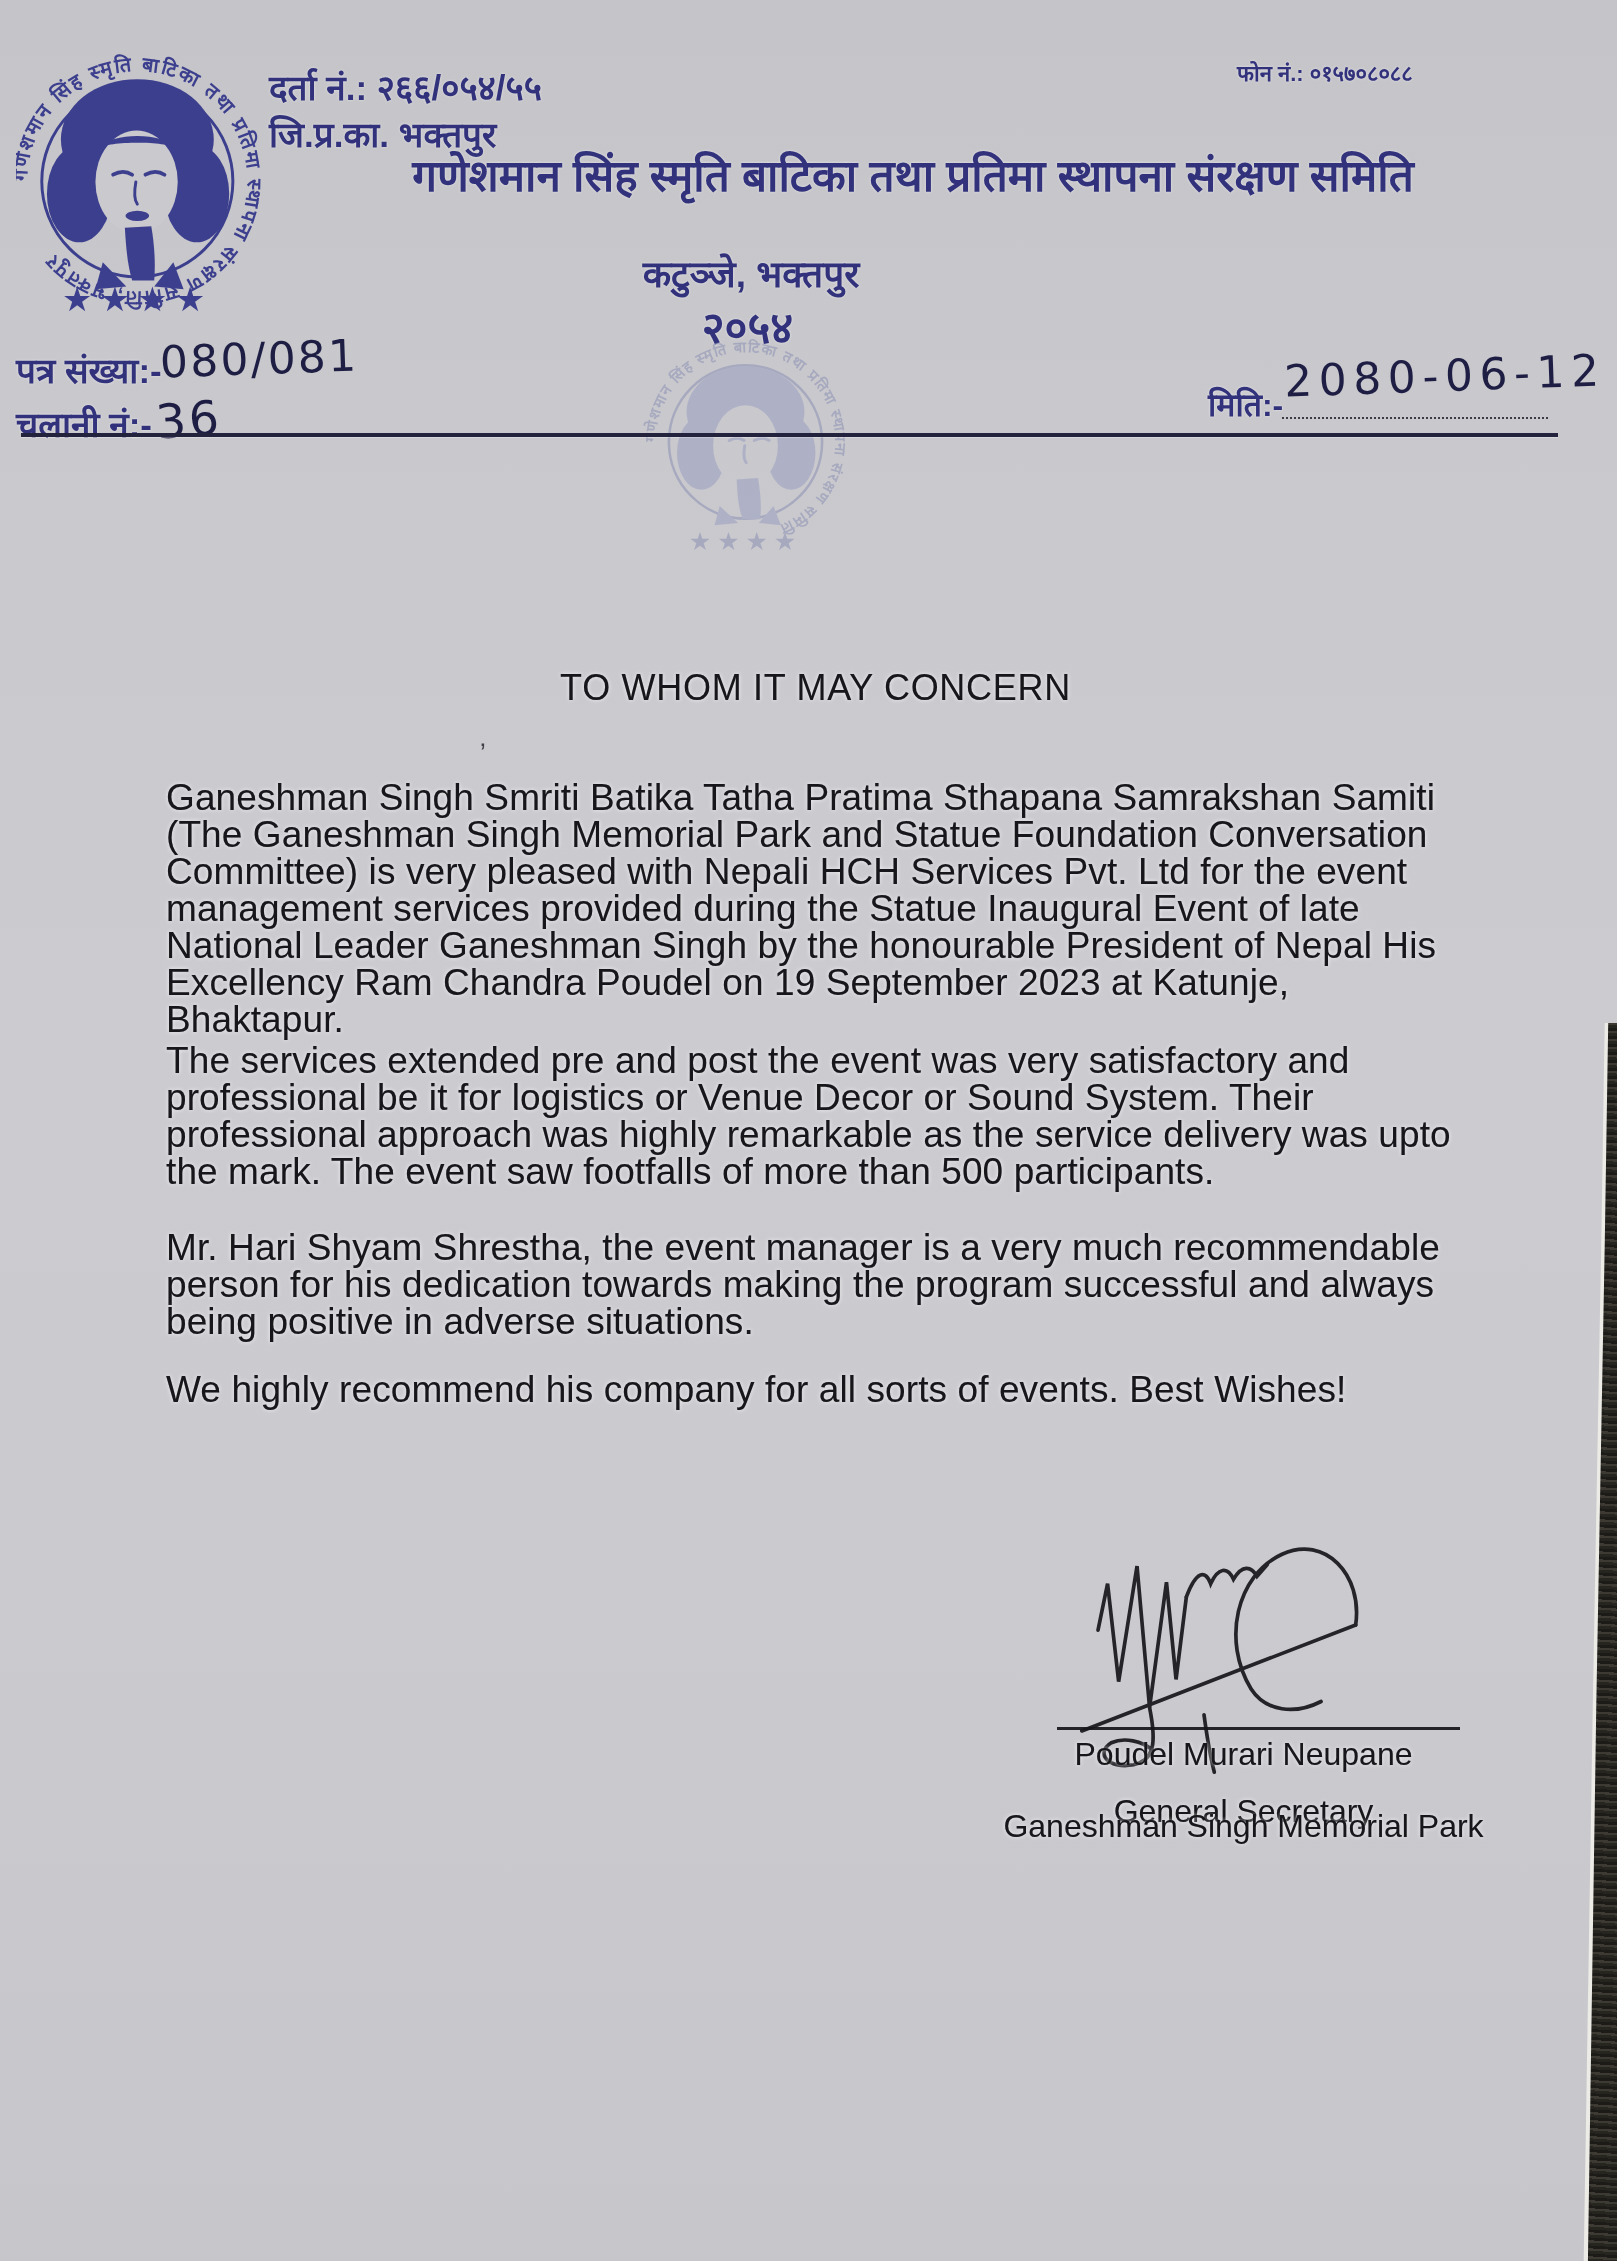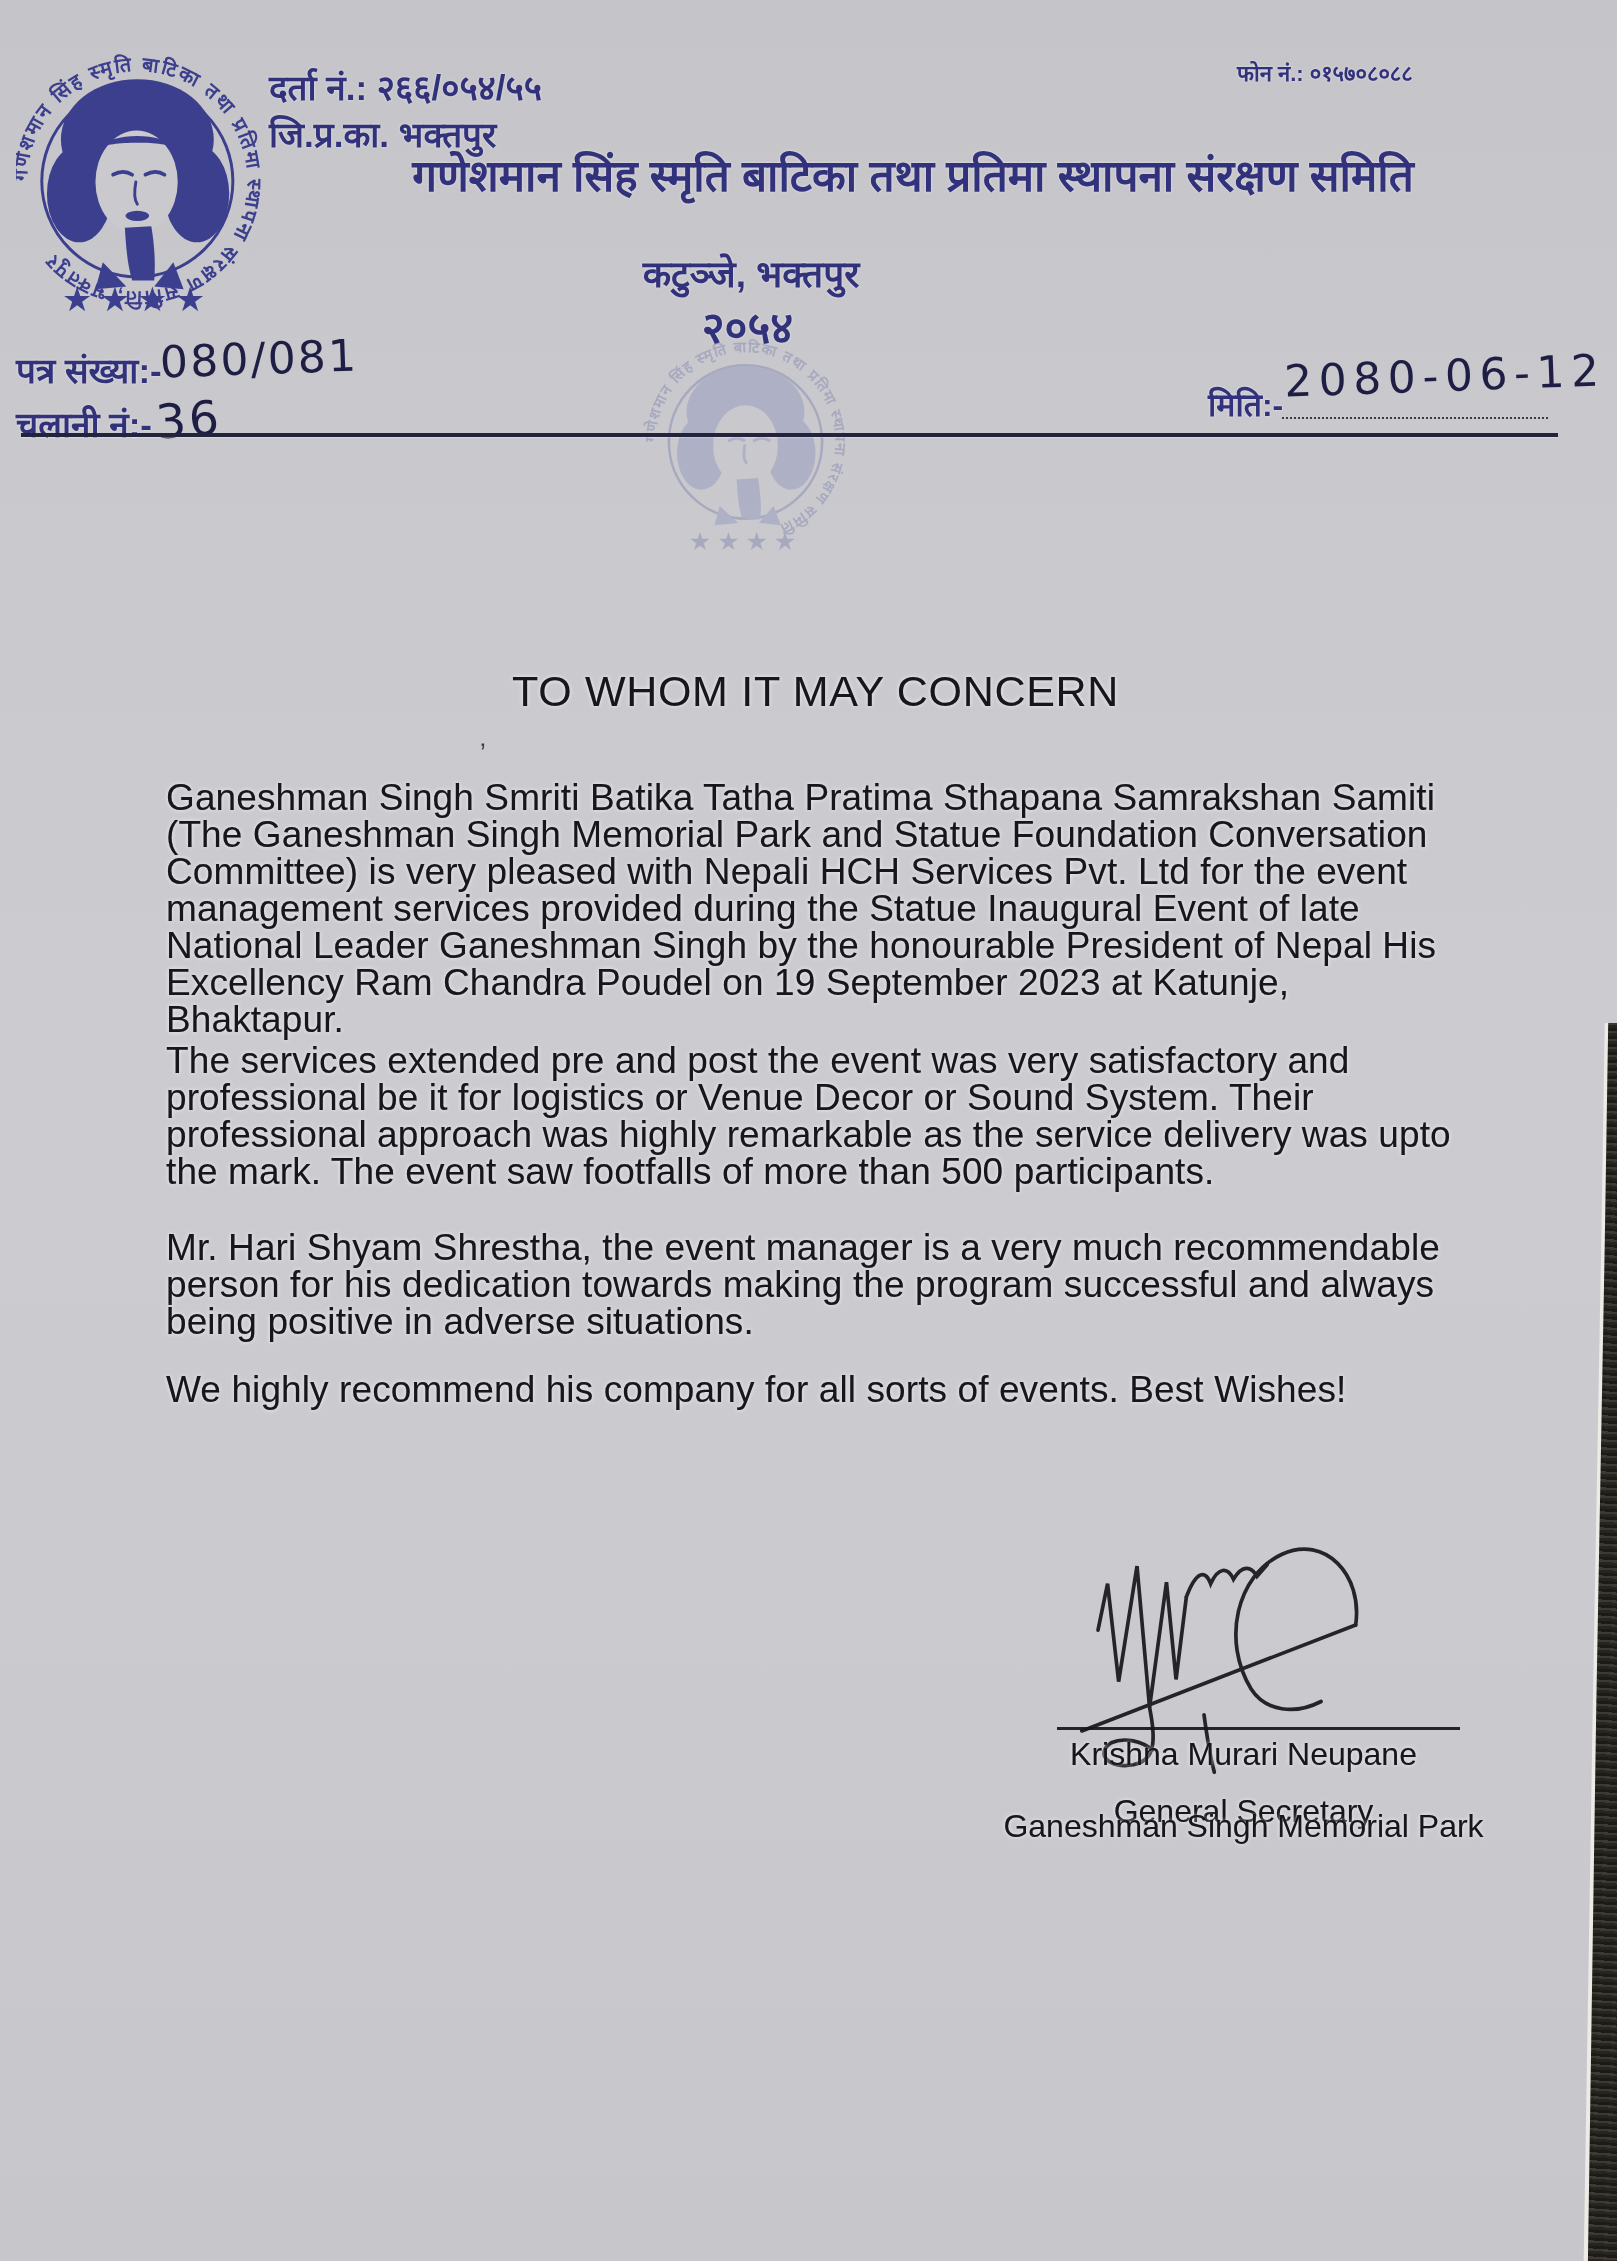--- a/index.html
+++ b/index.html
@@ -107,21 +107,21 @@
 
   <div class="abs np" style="left:16px;top:400px;font-size:35px;">चलानी नं:-</div>
   <div class="abs hand" style="left:156px;top:392px;font-size:47px;transform:rotate(-5deg);letter-spacing:2.9px;">36</div>
 
   <div class="abs np" style="left:1208px;top:382px;font-size:32px;">मिति:-</div>
   <div class="abs hand" style="left:1284px;top:350px;font-size:44px;letter-spacing:6.6px;transform:rotate(-2deg);">2080-06-12</div>
   <div class="abs dotted" style="left:1282px;top:390px;width:266px;height:26.5px;"></div>
 
   <div class="abs rule" style="left:20.6px;top:433px;width:1537px;height:3.7px;"></div>
 
-  <div class="abs blk" style="left:166px;top:667px;width:1299px;text-align:center;font-size:43px;letter-spacing:0.7px;">TO WHOM IT MAY CONCERN</div>
+  <div class="abs blk" style="left:166px;top:667px;width:1299px;text-align:center;font-size:36px;letter-spacing:0.7px;">TO WHOM IT MAY CONCERN</div>
 
   <div class="abs" style="left:480px;top:738px;font-size:26.5px;color:#3f3f48;">ʼ</div>
 
   <div class="abs blk para" style="top:779px;">Ganeshman  Singh Smriti Batika Tatha Pratima Sthapana Samrakshan Samiti (The Ganeshman Singh Memorial Park and Statue Foundation Conversation Committee) is very pleased with Nepali HCH Services Pvt. Ltd for the event management services provided during the Statue Inaugural Event of late National Leader Ganeshman Singh by the honourable President of Nepal His Excellency Ram Chandra Poudel on 19 September 2023 at Katunje, Bhaktapur.</div>
   <div class="abs blk para" style="top:1042px;">The services extended pre and post the event was very satisfactory and professional be it for logistics or Venue Decor or Sound System. Their professional approach was highly remarkable as the service delivery was upto the mark. The event saw footfalls of more than 500 participants.</div>
   <div class="abs blk para" style="top:1229px;">Mr. Hari Shyam Shrestha, the event manager is a very much recommendable person for his dedication towards making the program successful and always being positive in adverse situations.</div>
   <div class="abs blk para" style="top:1371px;">We highly recommend his company for all sorts of events. Best Wishes!</div>
 
   <div class="abs" style="left:1057px;top:1727px;width:403px;height:2.9px;background:#232328;"></div>
 
@@ -129,21 +129,21 @@
     <g fill="none" stroke="#17171a" stroke-width="5" stroke-linecap="round" opacity="0.92">
       <path d="M72,155 L85,92 L100,225 L125,68 L142,260 L165,90 L178,222 L192,110"></path>
       <path d="M192,110 C205,75 218,72 225,92 C235,70 248,68 256,86 C268,66 280,68 288,82 L302,66"></path>
       <path d="M142,260 C152,310 148,332 120,338 C85,344 68,322 90,308 C108,300 132,306 146,318"></path>
       <path d="M216,270 C220,300 224,325 230,348"></path>
       <path d="M50,292 L422,148"></path>
       <path d="M422,148 C432,80 380,25 322,52 C260,80 240,170 280,235 C300,266 340,270 375,252"></path>
     </g>
   </svg>
 
-  <div class="abs blk sig-line-text" style="left:872px;top:1737px;width:743px;">Krishna Murari Neupane</div>
+  <div class="abs blk sig-line-text" style="left:872px;top:1737px;width:743px;">Poudel Murari Neupane</div>
   <div class="abs blk sig-line-text" style="left:872px;top:1774px;width:743px;margin-top:20px;">General Secretary</div>
   <div class="abs blk sig-line-text" style="left:872px;top:1809px;width:743px;">Ganeshman Singh Memorial Park</div>
 
   <div class="abs" style="left:1583px;top:1023px;width:35px;height:1238px;background:#ecebe6;
        clip-path:polygon(62% 0,100% 0,100% 100%,2% 100%,28% 55%,52% 18%);"></div>
   <div class="abs" style="left:1583px;top:1023px;width:35px;height:1238px;
        background:repeating-linear-gradient(4deg,#27251f 0 2.9px,#3d3a33 2.9px 5.2px,#1d1b17 5.2px 8px);
        clip-path:polygon(72% 0,100% 0,100% 100%,14% 100%,38% 55%,62% 18%);"></div>
 
 </div>

